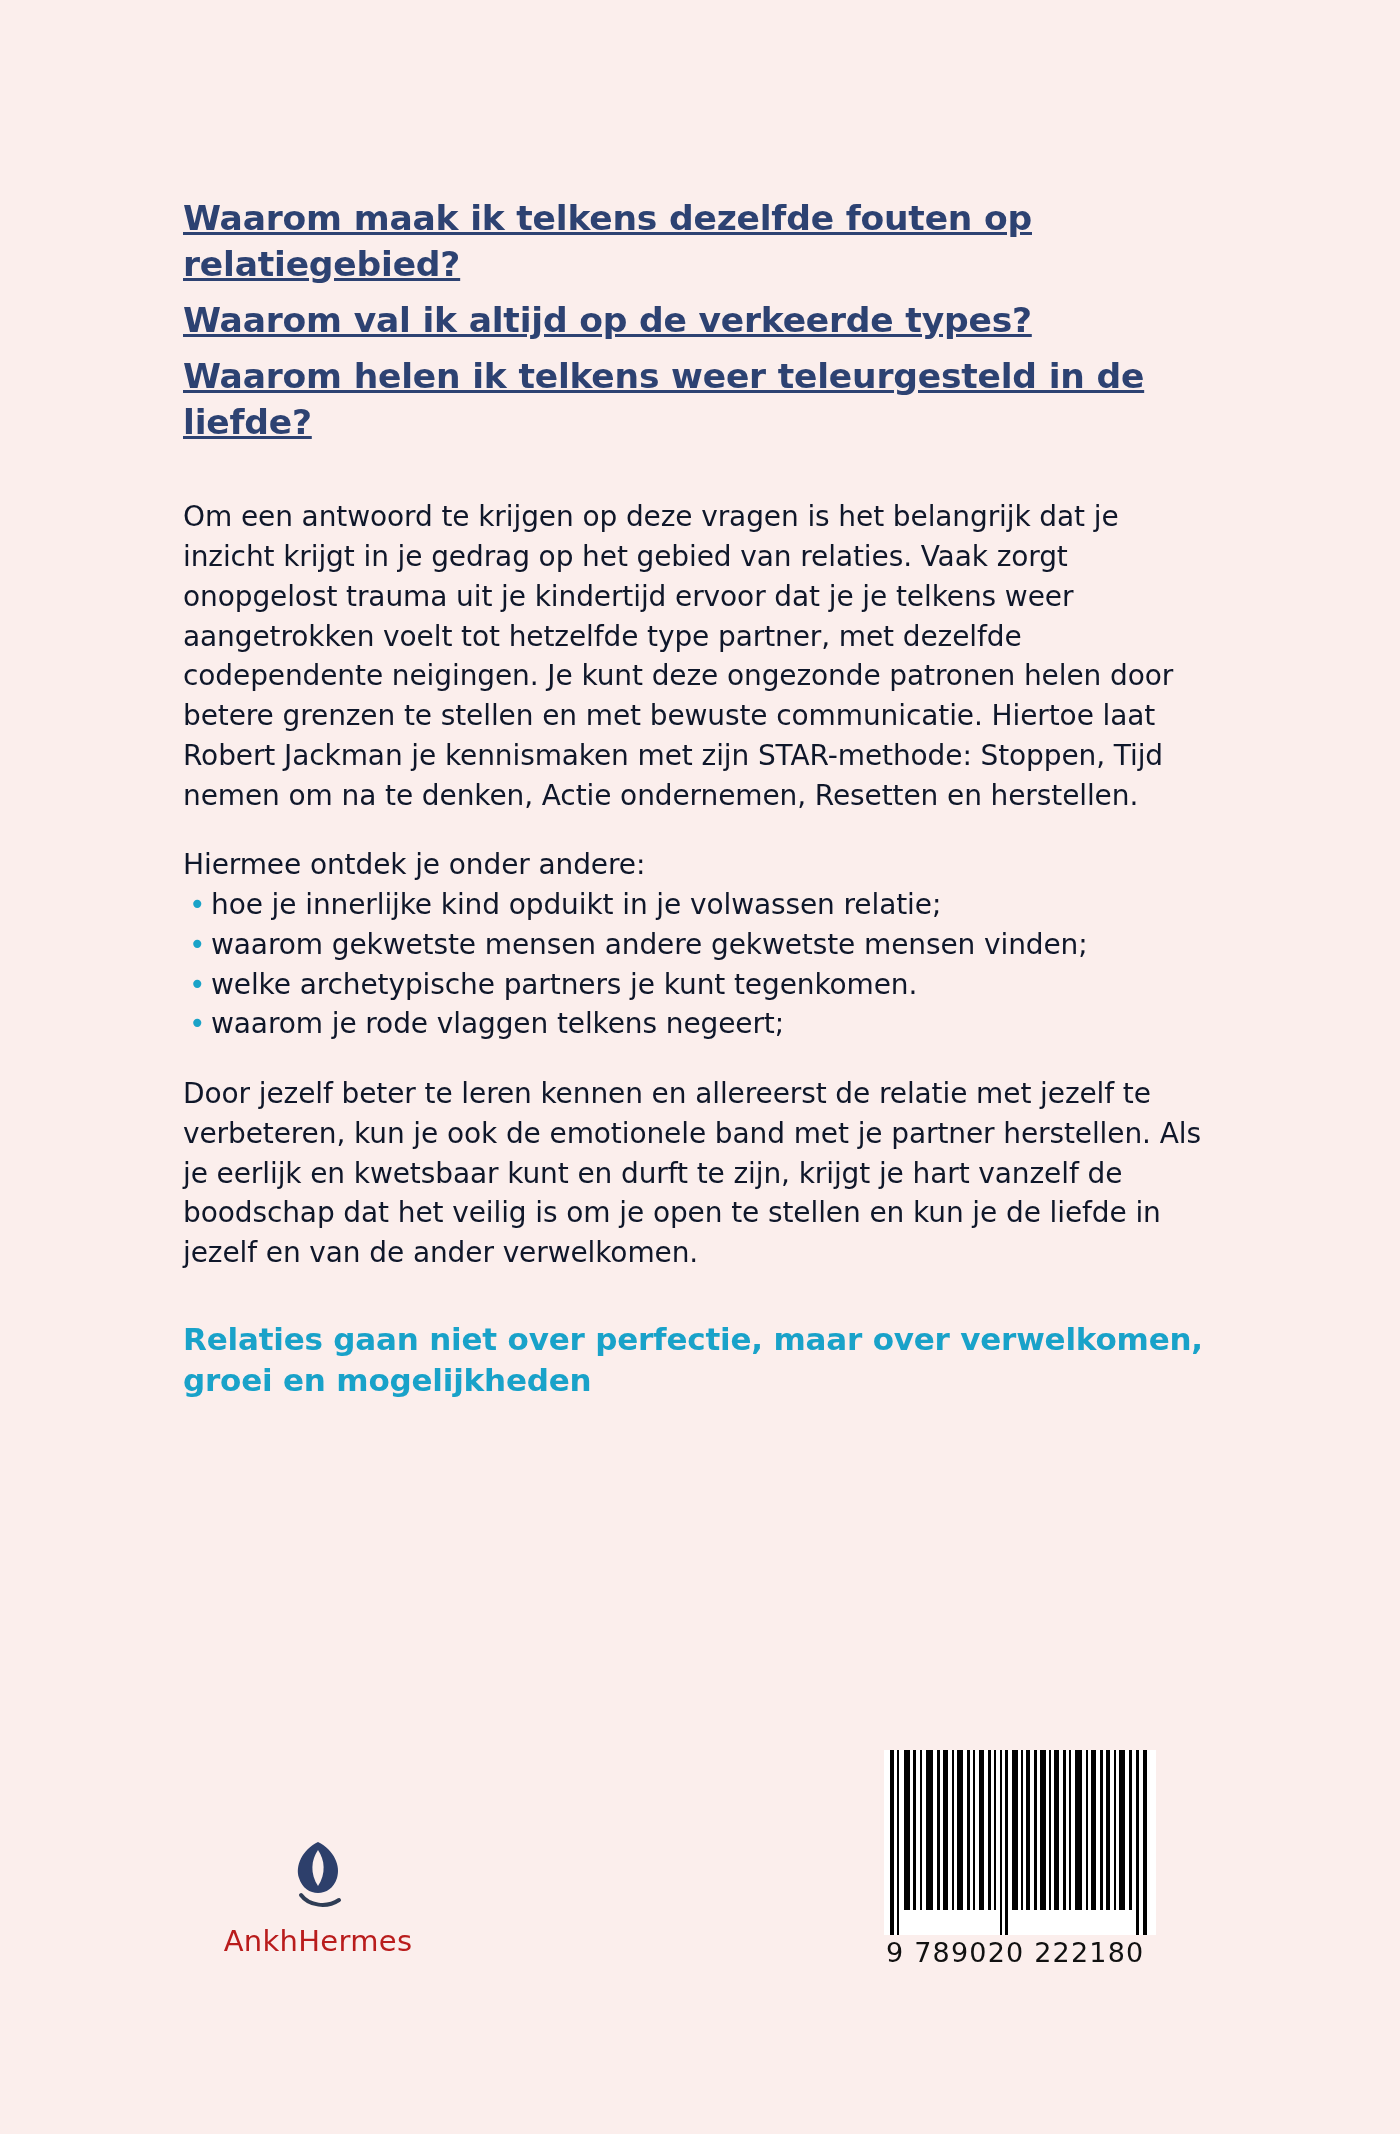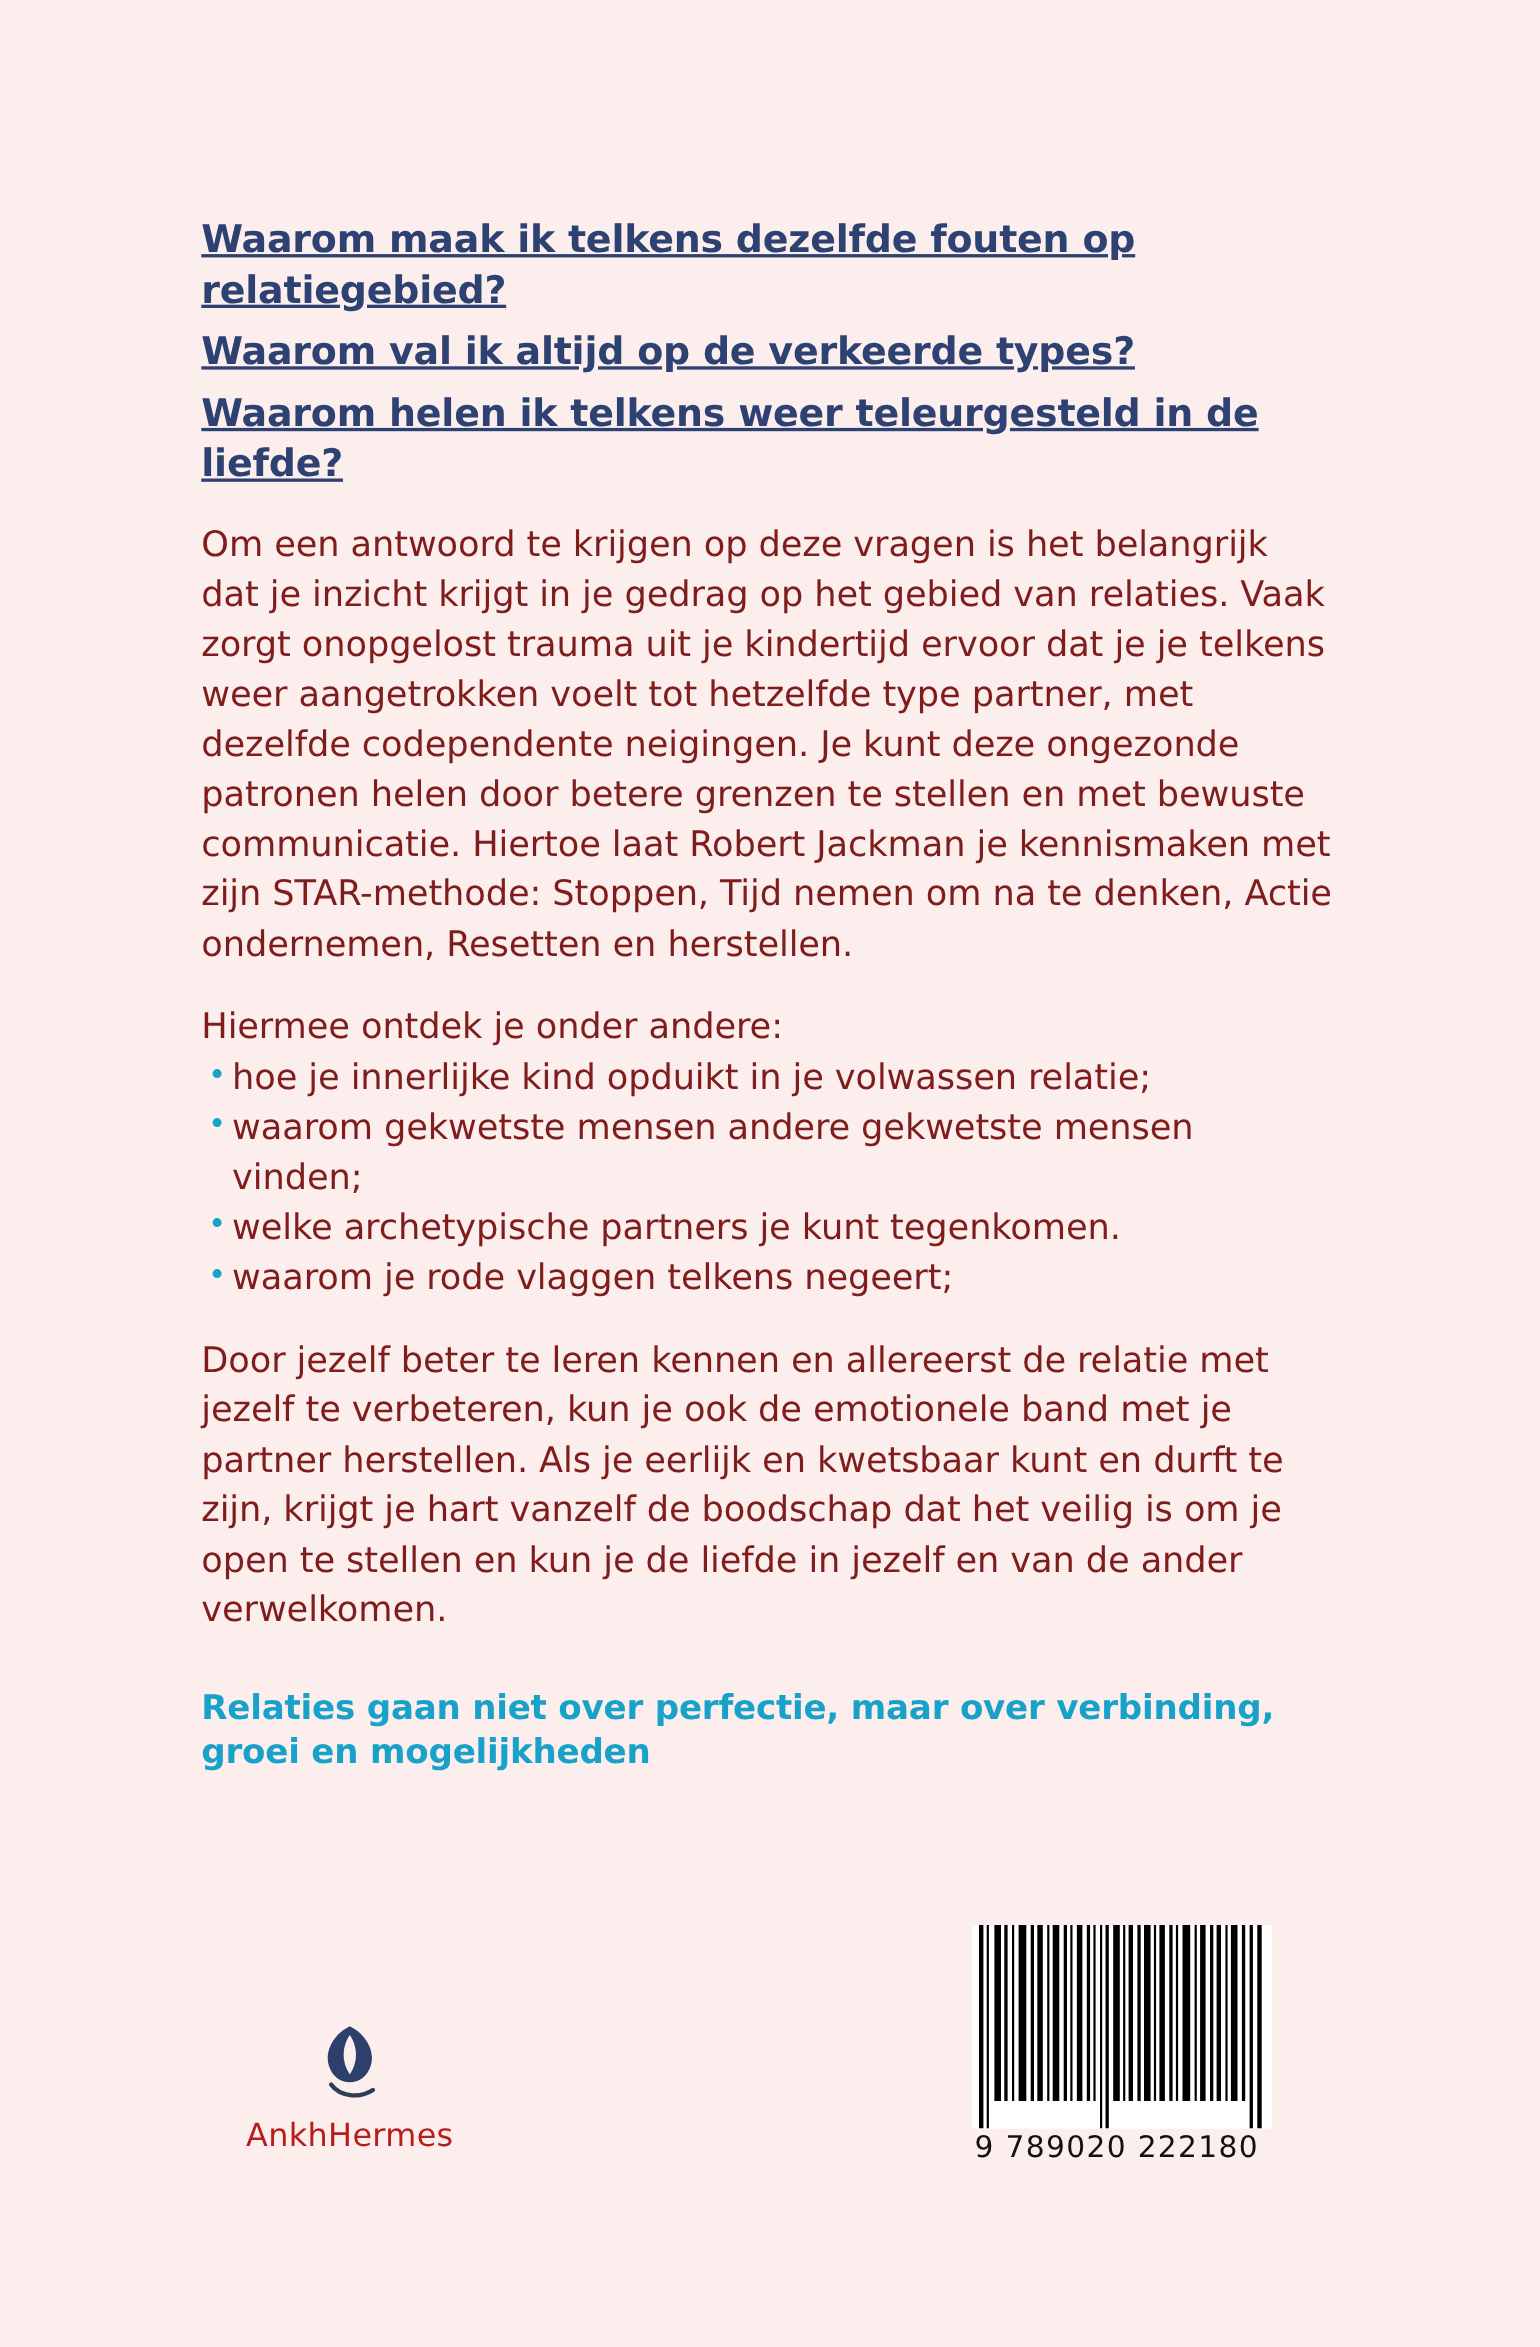--- a/index.html
+++ b/index.html
@@ -35,24 +35,24 @@
     letter-spacing: -0.2px;
   }
   .headline .q {
     margin: 0 0 10px 0;
     text-decoration: underline;
   }
   .headline .q:last-child {
     margin-bottom: 0;
   }
   .body-block {
-    color: #7f1d1d;
-    font-size: 32px;
+    color: #0f172a;
+    font-size: 28px;
     line-height: 1.42;
-    margin-top: 27px;
+    margin-top: 52px;
     letter-spacing: -0.1px;
   }
   .body-block p {
     margin: 0 0 30px 0;
   }
   .body-block p:last-child {
     margin-bottom: 0;
   }
   ul.bullets {
     list-style: none;
@@ -146,21 +146,21 @@
       <ul class="bullets" style="margin-bottom:30px;">
         <li>hoe je innerlijke kind opduikt in je volwassen relatie;</li>
         <li>waarom gekwetste mensen andere gekwetste mensen vinden;</li>
         <li>welke archetypische partners je kunt tegenkomen.</li>
         <li>waarom je rode vlaggen telkens negeert;</li>
       </ul>
 
       <p>Door jezelf beter te leren kennen en allereerst de relatie met jezelf te verbeteren, kun je ook de emotionele band met je partner herstellen. Als je eerlijk en kwetsbaar kunt en durft te zijn, krijgt je hart vanzelf de boodschap dat het veilig is om je open te stellen en kun je de liefde in jezelf en van de ander verwelkomen.</p>
     </div>
 
-    <div class="tagline">Relaties gaan niet over perfectie, maar over verbinding, groei en mogelijkheden</div>
+    <div class="tagline">Relaties gaan niet over perfectie, maar over verwelkomen, groei en mogelijkheden</div>
 
   </div>
 
   <div class="publisher">
     <div class="logo-mark">
       <svg width="58" height="78" viewBox="0 0 58 78" xmlns="http://www.w3.org/2000/svg">
         <path d="M29 2 C13 10 6 26 10 38 C13 48 21 53 29 53 C37 53 45 48 48 38 C52 26 45 10 29 2 Z" fill="#2d3f6b"></path>
         <path d="M29 10 C22 20 21 34 29 46 C37 34 36 20 29 10 Z" fill="#fbeeec"></path>
         <path d="M12 55 C20 66 38 68 50 60" stroke="#2f3d55" stroke-width="4" fill="none" stroke-linecap="round"></path>
       </svg>

